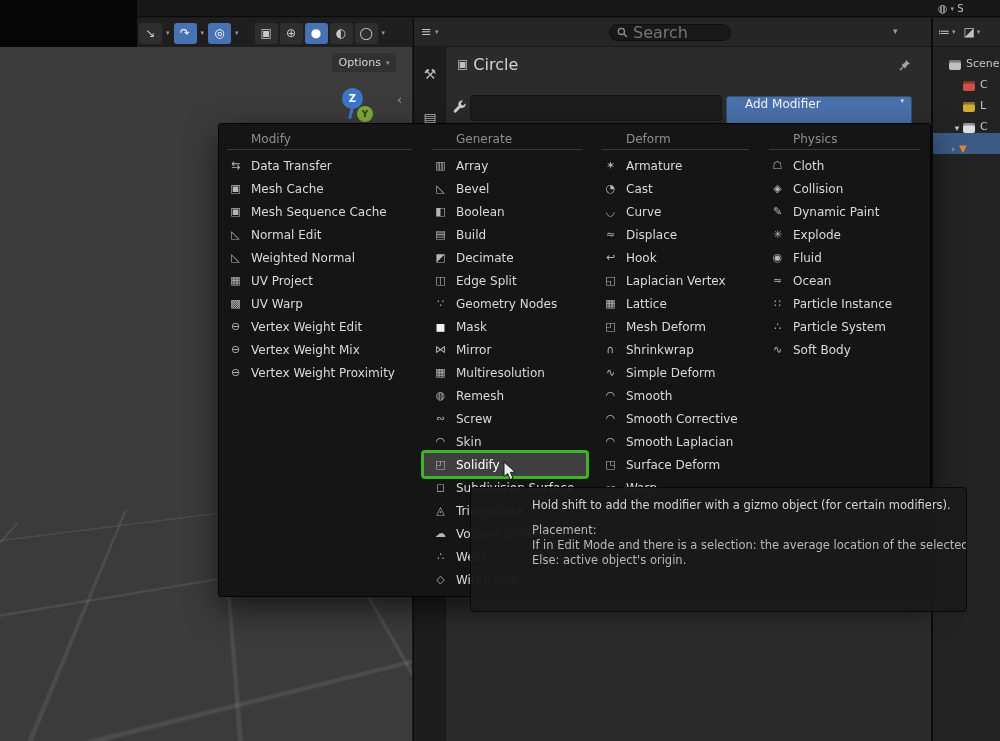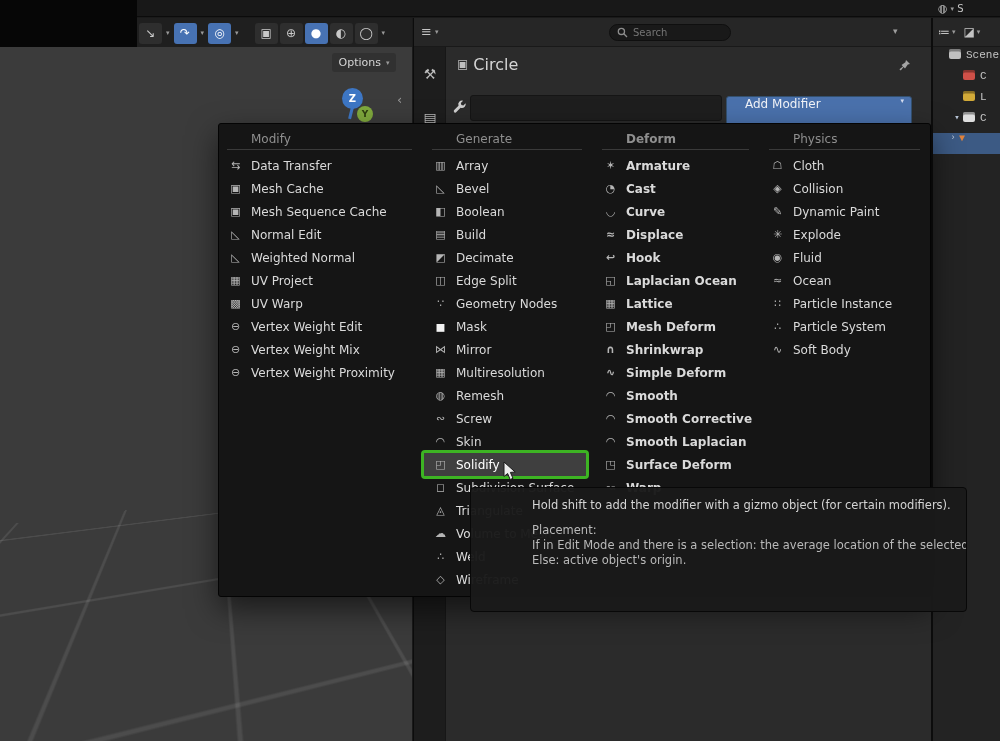--- a/index.html
+++ b/index.html
@@ -38,21 +38,21 @@
   .gizmo-y { left:357px; top:106px; width:16px; height:16px; border-radius:50%; background:#7fa83d; color:#2e3c10;
     font-size:9px; font-weight:bold; display:flex; align-items:center; justify-content:center; }
   .collapse-arrow { left:397px; top:92px; color:#989898; font-size:13px; }
 
   
   .properties { left:413px; top:18px; width:518px; height:723px; background:#2b2b2b; border-left:1px solid #0c0c0c; }
   .props-header { position:absolute; left:0; top:0; width:100%; height:29px; background:#262626; border-bottom:1px solid #191919; }
   .props-type { position:absolute; left:7px; top:6px; display:flex; gap:3px; align-items:center; color:#c6c6c6; font-size:13px; }
   .search-box { position:absolute; left:195px; top:6px; width:122px; height:17px; background:#191919; border:1px solid #0f0f0f;
     border-radius:9px; display:flex; align-items:center; gap:5px; padding-left:7px; }
-  .search-box input { background:transparent; border:none; outline:none; color:#8a8a8a; font-size:10px; width:85px;
+  .search-box input { background:transparent; border:none; outline:none; color:#8a8a8a; font-size:16px; width:85px;
     font-family:"DejaVu Sans", sans-serif; }
   .props-chevron { position:absolute; left:479px; top:8px; color:#9e9e9e; font-size:9px; }
   .tab-strip { position:absolute; left:0; top:29px; width:32px; height:694px; background:#1d1d1d; border-right:1px solid #171717; }
   .tab { position:absolute; left:0; width:32px; height:30px; display:flex; align-items:center; justify-content:center;
     color:#bdbdbd; font-size:14px; }
   .breadcrumb-row { position:absolute; left:32px; top:29px; width:486px; height:34px; display:flex; align-items:center; }
   .obj-icon { margin-left:11px; color:#bfbfbf; font-size:12px; }
   .breadcrumb-label { margin-left:5px; color:#d4d4d4; font-size:16px; }
   .pin-icon { position:absolute; left:452px; top:10px; }
   .modifier-row { position:absolute; left:32px; top:72px; width:486px; height:36px; }
@@ -63,21 +63,21 @@
     border:1px solid #33506e; border-radius:3px; color:#f0f2f7; font-size:12px; display:flex; align-items:flex-start; }
   .add-modifier-btn .lbl { margin-left:18px; }
   .add-modifier-btn .chev { position:absolute; right:7px; color:#d6def0; }
 
   
   .outliner { left:931px; top:18px; width:69px; height:723px; background:#232323; border-left:2px solid #0c0c0c; }
   .outliner-header { position:absolute; left:0; top:0; width:100%; height:29px; background:#262626;
     border-bottom:1px solid #181818; display:flex; align-items:center; gap:8px; padding-left:5px; }
   .ol-btn { display:flex; align-items:center; gap:2px; color:#c3c3c3; font-size:12px; }
   .orows { position:absolute; left:0; top:31px; width:100%; }
-  .orow { height:21px; display:flex; align-items:flex-start; font-size:11px; color:#c4c4c4; white-space:nowrap; overflow:hidden;font-family:Liberation Mono, monospace; }
+  .orow { height:21px; display:flex; align-items:flex-end; font-size:11px; color:#c4c4c4; white-space:nowrap; overflow:hidden; }
   .orow.selected { background:#3c5a84; color:#e8eef6; }
   .orow .ochev { width:12px; text-align:center; color:#b9c6d8; font-size:9px; flex:none; }
   .box-icon { width:12px; height:10px; border-radius:2px; flex:none; margin-right:5px;
     box-shadow:inset 0 2.5px 0 rgba(0,0,0,0.35); }
   .mesh-icon { font-size:10px; margin-right:4px; flex:none; }
 
   
   .menu { left:218px; top:123px; width:713px; height:474px; background:#151515; border:1px solid #040404;
     border-radius:3px; box-shadow:0 12px 30px rgba(0,0,0,0.55); z-index:10; }
   .menu-cols { display:flex; padding-top:5px; }
@@ -345,21 +345,21 @@
           </div>
           <div class="mitem">
             <span class="micon">∴</span>
             <span class="mlabel">Weld</span>
           </div>
           <div class="mitem">
             <span class="micon">◇</span>
             <span class="mlabel">Wireframe</span>
           </div>
         </div>
-        <div class="mcol" style="width: 167px; font-weight: bold;">
+        <div class="mcol" style="width: 167px;">
           <div class="mcol-title">Deform</div>
           <div class="mcol-sep"></div>
           <div class="mitem">
             <span class="micon">✶</span>
             <span class="mlabel">Armature</span>
           </div>
           <div class="mitem">
             <span class="micon">◔</span>
             <span class="mlabel">Cast</span>
           </div>
@@ -370,21 +370,21 @@
           <div class="mitem">
             <span class="micon">≈</span>
             <span class="mlabel">Displace</span>
           </div>
           <div class="mitem">
             <span class="micon">↩</span>
             <span class="mlabel">Hook</span>
           </div>
           <div class="mitem">
             <span class="micon">◱</span>
-            <span class="mlabel">Laplacian Ocean</span>
+            <span class="mlabel">Laplacian Vertex</span>
           </div>
           <div class="mitem">
             <span class="micon">▦</span>
             <span class="mlabel">Lattice</span>
           </div>
           <div class="mitem">
             <span class="micon">◰</span>
             <span class="mlabel">Mesh Deform</span>
           </div>
           <div class="mitem">

